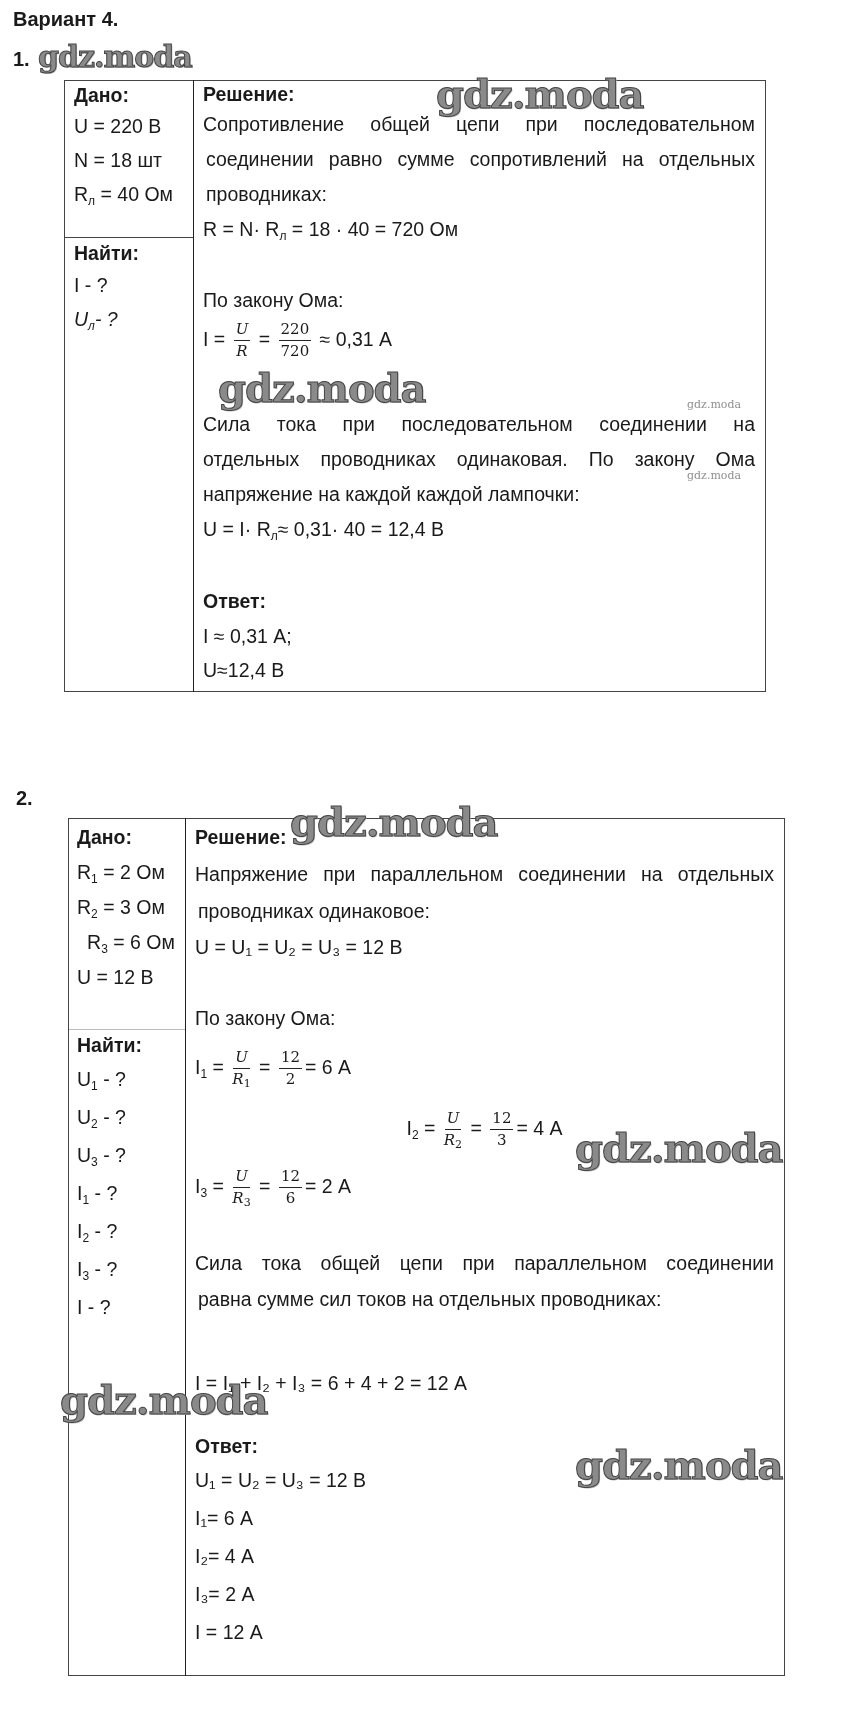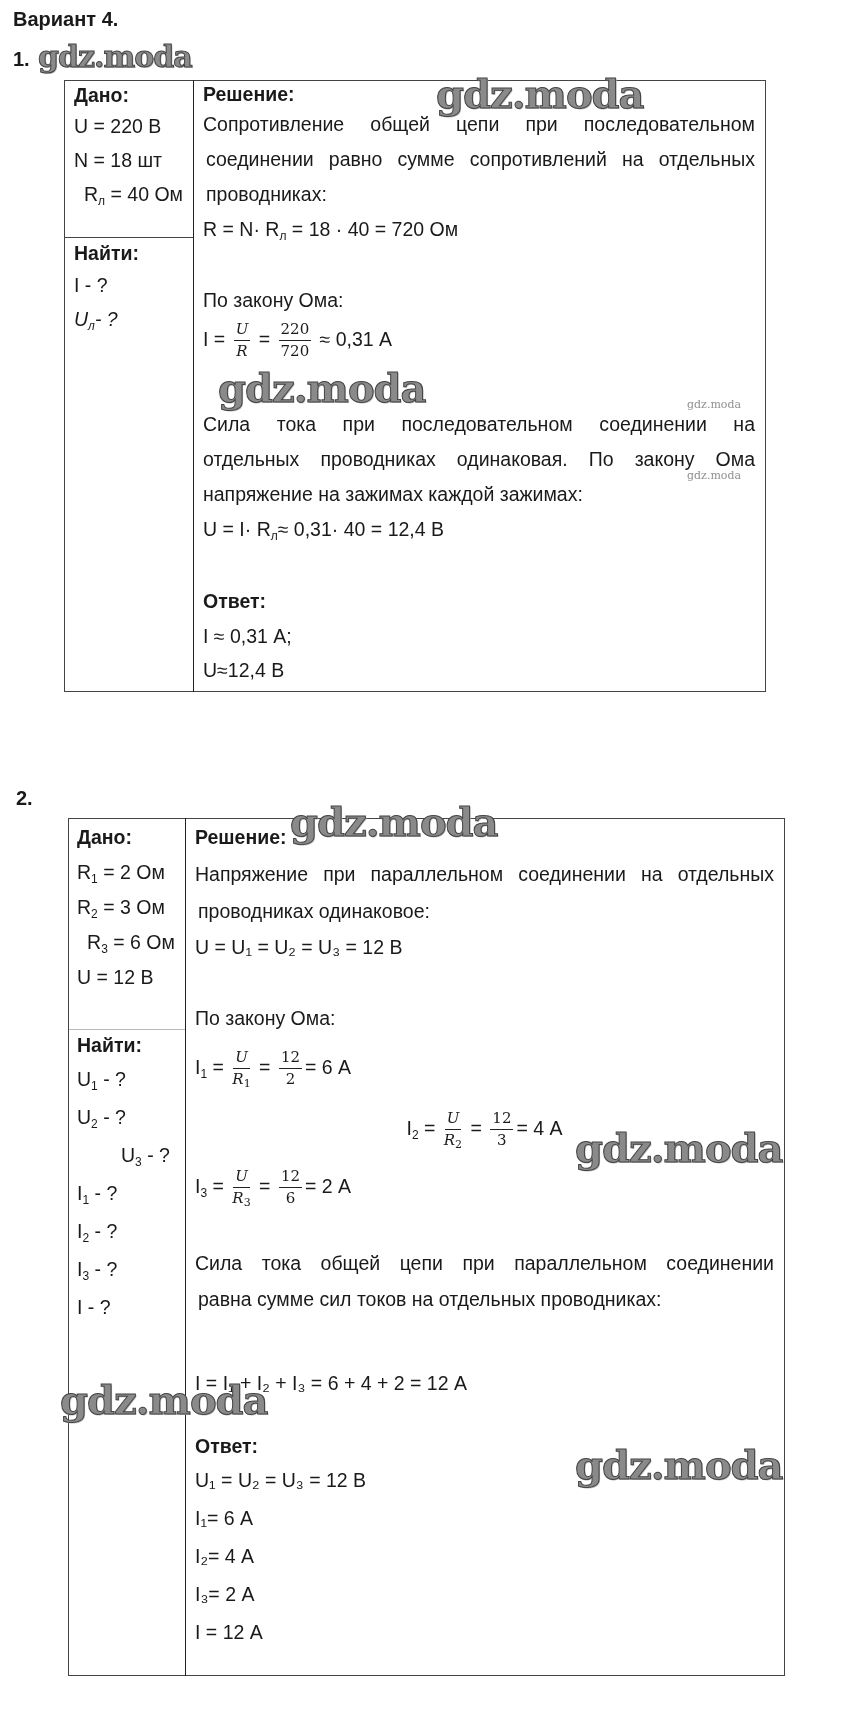--- a/index.html
+++ b/index.html
@@ -41,21 +41,21 @@
       <col style="width:129px">
       <col>
     </colgroup>
   <tbody>
       <tr>
     <td class="given" style="padding-left:9px;">
       <div style="height:156px; border-bottom:1px solid #444; margin-left:-9px; padding-left:9px;">
         <div class="line bold" style="line-height:28px; margin-top:0;">Дано:</div>
         <div class="line" style="line-height:34px;">U = 220 В</div>
         <div class="line" style="line-height:34px;">N = 18 шт</div>
-        <div class="line" style="line-height:34px;text-align:center;"><span>R</span><sub>л</sub><span> = 40 Ом</span></div>
+        <div class="line" style="line-height:34px;"><span>R</span><sub>л</sub><span> = 40 Ом</span></div>
       </div>
       <div class="line bold" style="line-height:30px; margin-top:0;">Найти:</div>
       <div class="line" style="line-height:34px;">I - ?</div>
       <div class="line" style="line-height:34px;font-style:italic;"><span>U</span><sub>л</sub><span>- ?</span></div>
     </td>
     <td style="padding:0 10px 0 9px;">
       <div class="line bold" style="line-height:26px;">Решение:</div>
       <div class="line just" style="line-height:35px;">Сопротивление общей цепи при последовательном</div>
       <div class="line just" style="line-height:35px; padding-left:3px;">соединении равно сумме сопротивлений на отдельных</div>
       <div class="line" style="line-height:35px; padding-left:3px;">проводниках:</div>
@@ -71,21 +71,21 @@
         <span>=</span>
         <span class="frac">
               <span class="n">220</span>
               <span class="d">720</span>
             </span>
         <span>≈ 0,31 А</span>
       </div>
       <div style="height:46px;"></div>
       <div class="line just" style="line-height:35px;">Сила тока при последовательном соединении на</div>
       <div class="line just" style="line-height:35px;">отдельных проводниках одинаковая. По закону Ома</div>
-      <div class="line" style="line-height:35px;">напряжение на зажимах каждой зажимах:</div>
+      <div class="line" style="line-height:35px;">напряжение на каждой каждой лампочки:</div>
       <div class="line" style="line-height:35px;"><span>U = I· R</span><sub>л</sub><span>≈ 0,31· 40 = 12,4 В</span></div>
       <div style="height:36px;"></div>
       <div class="line bold" style="line-height:36px;">Ответ:</div>
       <div class="line" style="line-height:34px;">I ≈ 0,31 А;</div>
       <div class="line" style="line-height:34px;">U≈12,4 В</div>
     </td>
   </tr>
 </tbody>
   </table>
 
@@ -107,21 +107,21 @@
       <div style="height:210px; border-bottom:1px solid #bbb; margin-left:-8px; padding-left:8px;">
         <div class="line bold" style="line-height:36px;">Дано:</div>
         <div class="line" style="line-height:35px;"><span>R</span><sub>1</sub><span> = 2 Ом</span></div>
         <div class="line" style="line-height:35px;"><span>R</span><sub>2</sub><span> = 3 Ом</span></div>
         <div class="line" style="line-height:35px;text-align:center;"><span>R</span><sub>3</sub><span> = 6 Ом</span></div>
         <div class="line" style="line-height:35px;">U = 12 В</div>
       </div>
       <div class="line bold" style="line-height:30px;">Найти:</div>
       <div class="line" style="line-height:38px;"><span>U</span><sub>1</sub><span> - ?</span></div>
       <div class="line" style="line-height:38px;"><span>U</span><sub>2</sub><span> - ?</span></div>
-      <div class="line" style="line-height:38px;margin-left:44px;"><span>U</span><sub>3</sub><span> - ?</span></div>
+      <div class="line" style="line-height:38px;"><span>U</span><sub>3</sub><span> - ?</span></div>
       <div class="line" style="line-height:38px;"><span>I</span><sub>1</sub><span> - ?</span></div>
       <div class="line" style="line-height:38px;"><span>I</span><sub>2</sub><span> - ?</span></div>
       <div class="line" style="line-height:38px;"><span>I</span><sub>3</sub><span> - ?</span></div>
       <div class="line" style="line-height:38px;">I - ?</div>
     </td>
     <td style="padding:0 10px 0 9px;">
       <div class="line bold" style="line-height:36px;">Решение:</div>
       <div class="line just" style="line-height:38px;">Напряжение при параллельном соединении на отдельных</div>
       <div class="line" style="line-height:36px; padding-left:3px;">проводниках одинаковое:</div>
       <div class="line" style="line-height:36px;">U = U₁ = U₂ = U₃ = 12 В</div>

